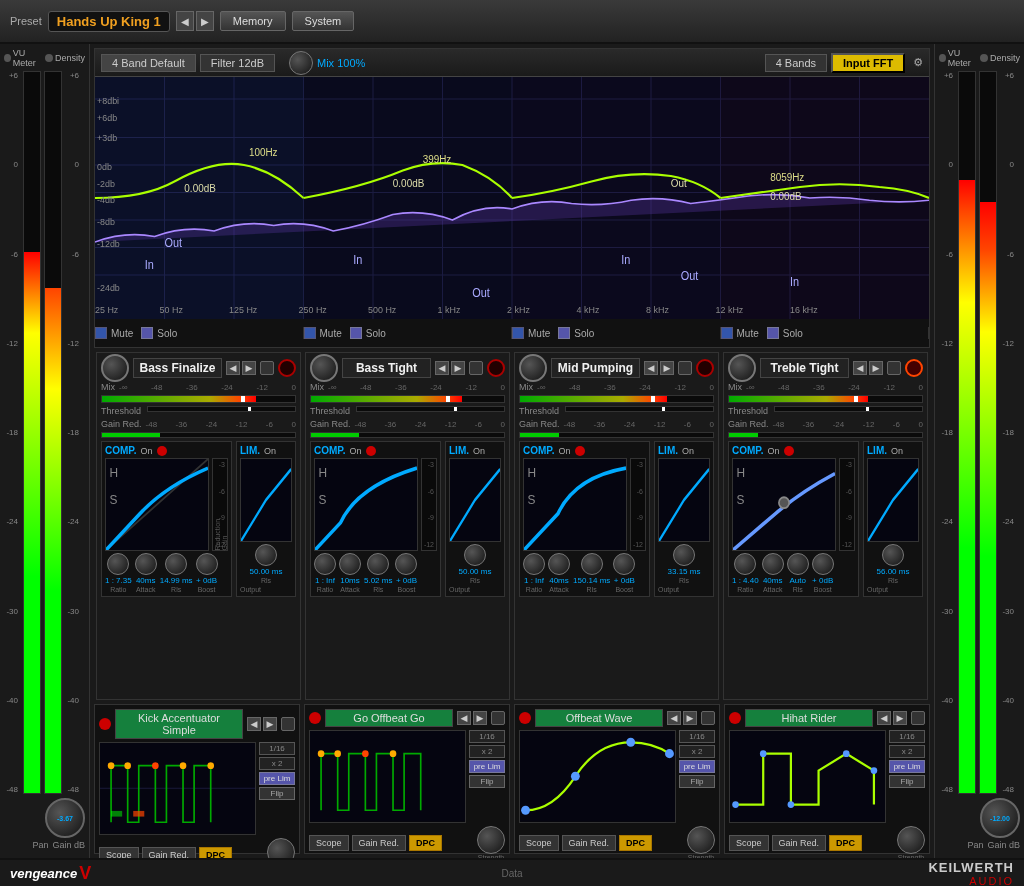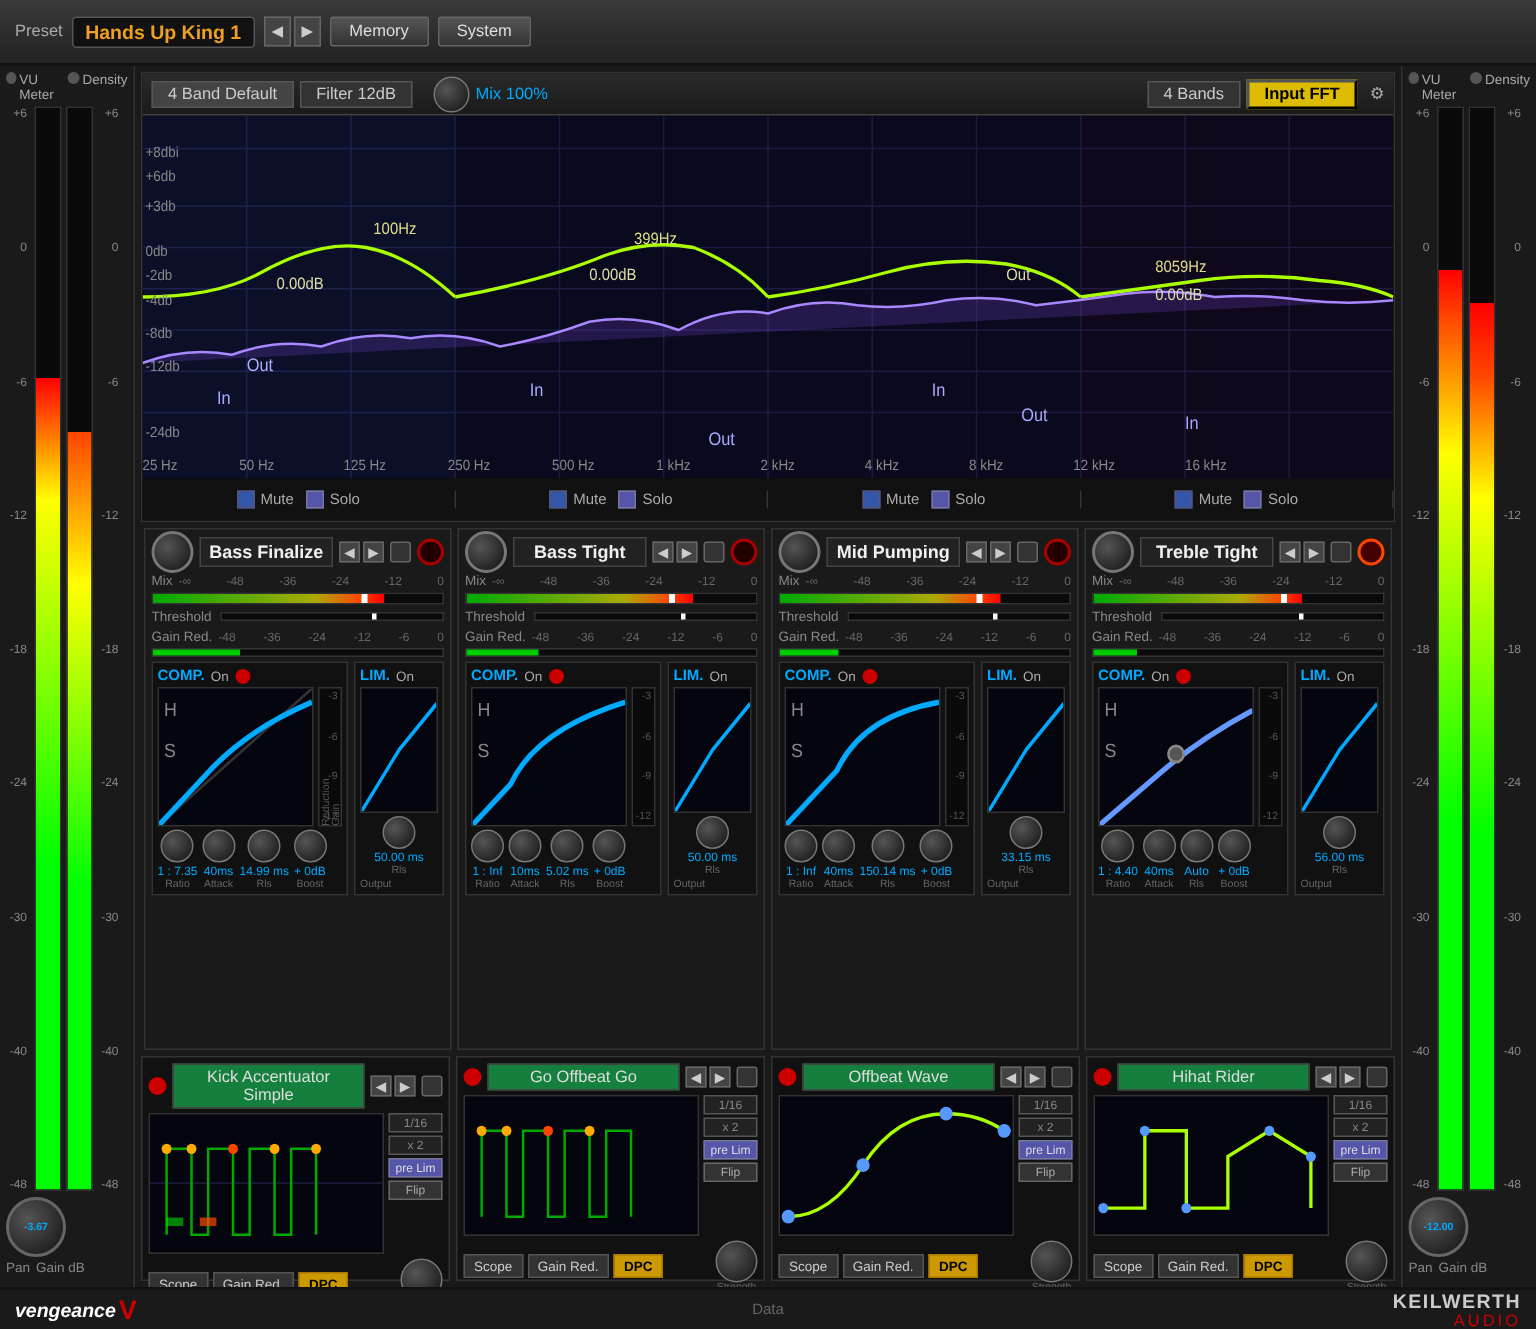--- a/index.html
+++ b/index.html
@@ -109,21 +109,21 @@
     }
     .vu-header {
       display: flex;
       justify-content: space-between;
       font-size: 9px;
       color: #aaa;
       margin-bottom: 3px;
     }
     .vu-toggle {
       display: flex;
-      align-items: flex-start;
+      align-items: center;
       gap: 2px;
       font-size: 9px;
     }
     .vu-toggle-dot {
       width: 8px;
       height: 8px;
       background: #555;
       border-radius: 50%;
     }
     .vu-meters-container {
@@ -152,21 +152,21 @@
     .vu-bar-fill {
       position: absolute;
       bottom: 0;
       left: 0;
       right: 0;
     }
     .vu-knob-area {
       height: 60px;
       display: flex;
       flex-direction: column;
-      align-items: flex-start;
+      align-items: flex-end;
       justify-content: center;
       gap: 2px;
     }
     .knob-circle {
       width: 40px;
       height: 40px;
       border-radius: 50%;
       background: radial-gradient(circle at 35% 35%, #555, #111);
       border: 2px solid #666;
       display: flex;
@@ -256,21 +256,20 @@
     .eq-bottom-bar {
       height: 28px;
       display: flex;
       align-items: center;
       background: #111;
     }
     .band-controls {
       flex: 1;
       display: flex;
       align-items: center;
-      justify-content: center;
       gap: 8px;
       border-right: 1px solid #333;
     }
     .mute-solo-item {
       display: flex;
       align-items: center;
       gap: 4px;
       font-size: 10px;
       color: #aaa;
     }
@@ -374,21 +373,21 @@
     .threshold-slider {
       position: absolute;
       top: 0;
       bottom: 0;
       width: 4px;
       background: #fff;
       cursor: pointer;
     }
     .threshold-row {
       display: flex;
-      align-items: center;
+      align-items: flex-start;
       font-size: 9px;
       color: #888;
       gap: 2px;
     }
     .gain-red-row {
       display: flex;
       align-items: center;
       font-size: 9px;
       color: #888;
       gap: 2px;

